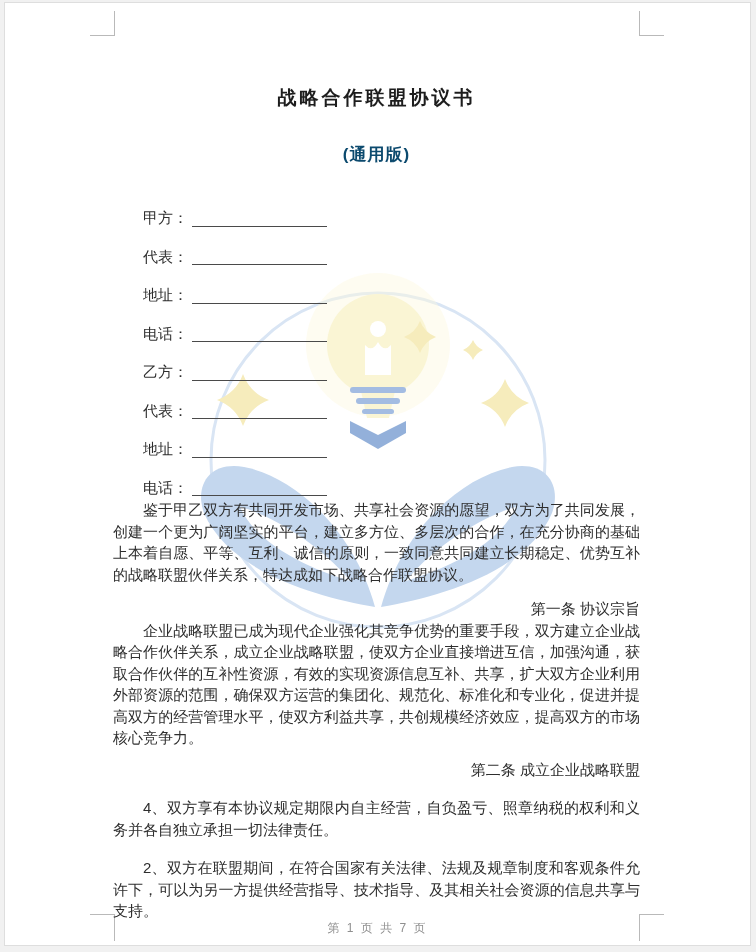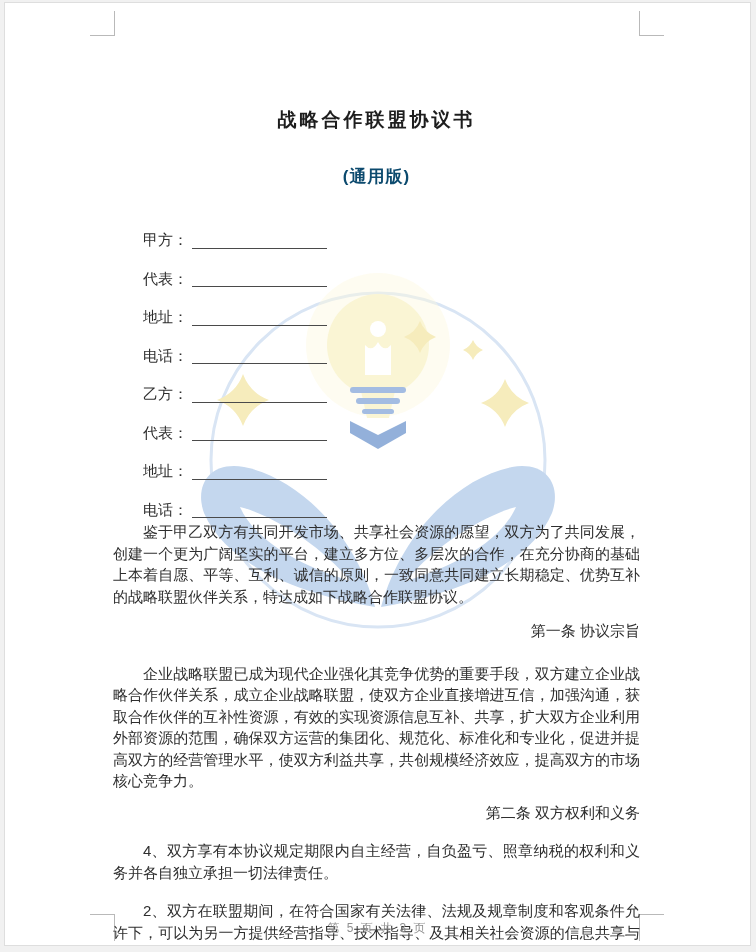--- a/index.html
+++ b/index.html
@@ -24,40 +24,40 @@
   .crop.tl{left:85px;top:8px;border-right:1px solid #b9b9b9;border-bottom:1px solid #b9b9b9;}
   .crop.tr{left:634px;top:8px;border-left:1px solid #b9b9b9;border-bottom:1px solid #b9b9b9;}
   .crop.bl{left:85px;top:911px;height:26px;border-right:1px solid #b9b9b9;border-top:1px solid #b9b9b9;}
   .crop.br{left:634px;top:911px;height:26px;border-left:1px solid #b9b9b9;border-top:1px solid #b9b9b9;}
   
   .content{
     position:absolute;left:108px;top:0;width:527px;
     color:#2e2e2e;font-size:15px;line-height:21.5px;
   }
   .doc-title{
-    margin-top:104px;text-align:center;font-size:19px;font-weight:bold;
+    margin-top:82px;text-align:center;font-size:19px;font-weight:bold;
     letter-spacing:3px;line-height:25px;color:#1d1d1d;
   }
   .doc-subtitle{
     margin-top:33px;text-align:center;font-size:17px;font-weight:bold;
     letter-spacing:1px;line-height:23px;color:#0c4a6e;
   }
   .form-block{margin-top:24px;}
   .form-row{height:38.5px;display:flex;align-items:flex-end;padding-left:30px;box-sizing:border-box;}
   .form-row .label{white-space:nowrap;}
   .form-row .blank{
     display:inline-block;width:135px;height:1px;margin-left:4px;margin-bottom:2px;
     border-bottom:1.5px solid #4a4a4a;
   }
   p.para{
     margin:0;text-align:justify;text-indent:2em;
   }
   p.preamble{margin-top:1px;}
   .heading{margin-top:13px;text-indent:2em;white-space:nowrap;text-align:right;}
-  p.sec1-p{margin-top:21px;}
+  p.sec1-p{}
   .heading2{margin-top:10px;}
   p.item{margin-top:17px;}
   .footer{
     position:absolute;left:0;top:917px;width:100%;text-align:center;
     font-size:12px;color:#8f8f8f;letter-spacing:2px;
   }
 </style>
 </head>
 <body>
 
@@ -139,19 +139,19 @@
         <span class="label">电话：</span>
         <span class="blank"></span>
       </div>
     </div>
 
     <p class="para preamble">鉴于甲乙双方有共同开发市场、共享社会资源的愿望，双方为了共同发展，创建一个更为广阔坚实的平台，建立多方位、多层次的合作，在充分协商的基础上本着自愿、平等、互利、诚信的原则，一致同意共同建立长期稳定、优势互补的战略联盟伙伴关系，特达成如下战略合作联盟协议。</p>
 
     <div class="heading">第一条 协议宗旨</div>
     <p class="para sec1-p">企业战略联盟已成为现代企业强化其竞争优势的重要手段，双方建立企业战略合作伙伴关系，成立企业战略联盟，使双方企业直接增进互信，加强沟通，获取合作伙伴的互补性资源，有效的实现资源信息互补、共享，扩大双方企业利用外部资源的范围，确保双方运营的集团化、规范化、标准化和专业化，促进并提高双方的经营管理水平，使双方利益共享，共创规模经济效应，提高双方的市场核心竞争力。</p>
 
-    <div class="heading heading2">第二条 双方权利和义务</div>
+    <div class="heading heading2">第二条 成立企业战略联盟</div>
     <p class="para item">4、双方享有本协议规定期限内自主经营，自负盈亏、照章纳税的权利和义务并各自独立承担一切法律责任。</p>
     <p class="para item">2、双方在联盟期间，在符合国家有关法律、法规及规章制度和客观条件允许下，可以为另一方提供经营指导、技术指导、及其相关社会资源的信息共享与支持。</p>
   </div>
 
-  <div class="footer">第 5 页 共 3 页</div>
+  <div class="footer">第 1 页 共 7 页</div>
 </div>
 
 </body></html>

